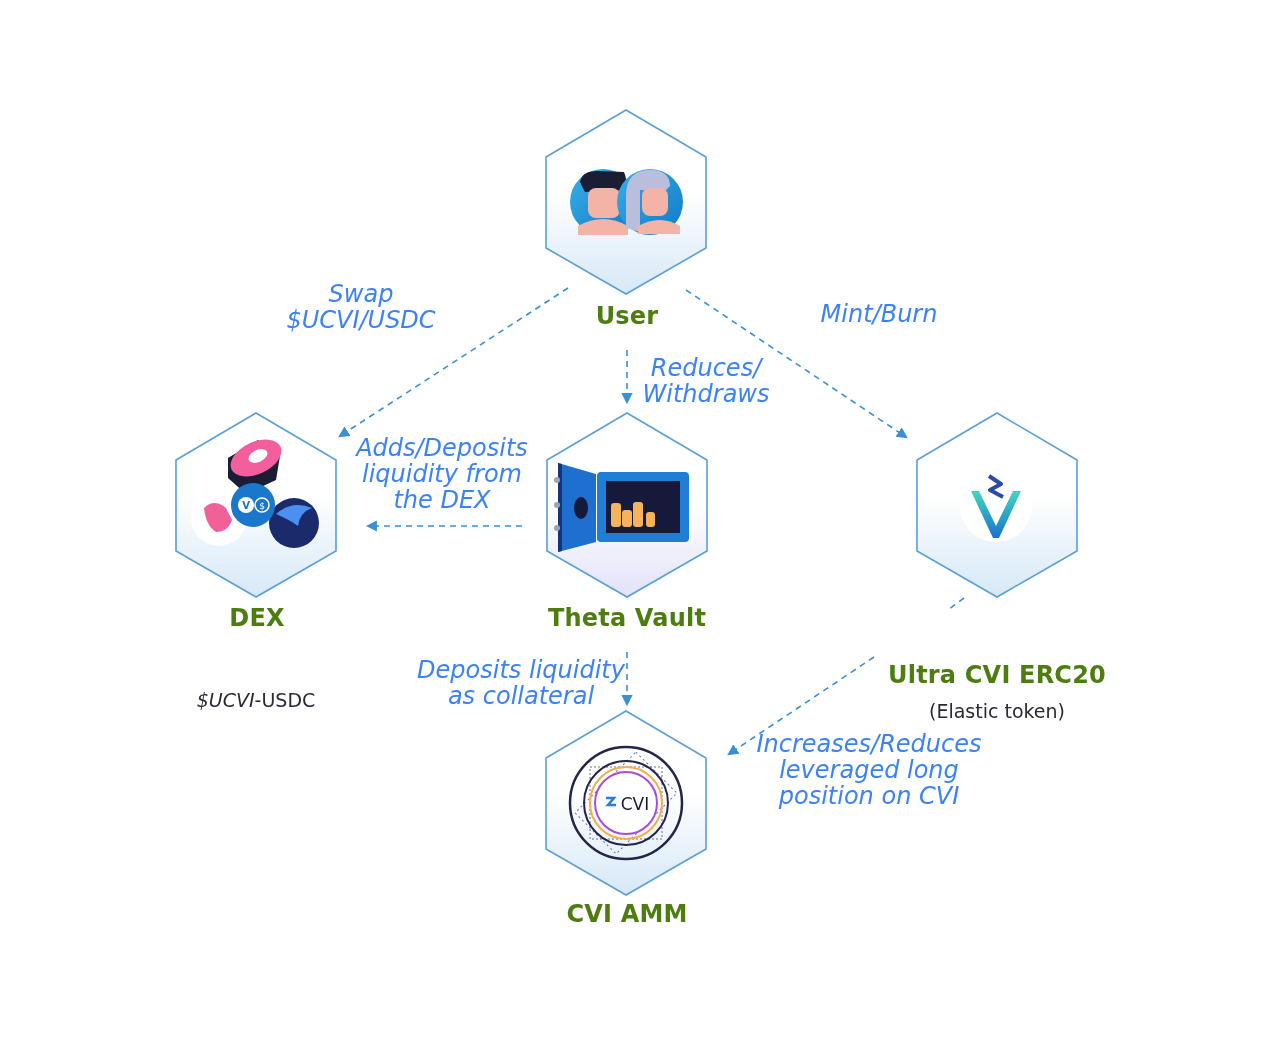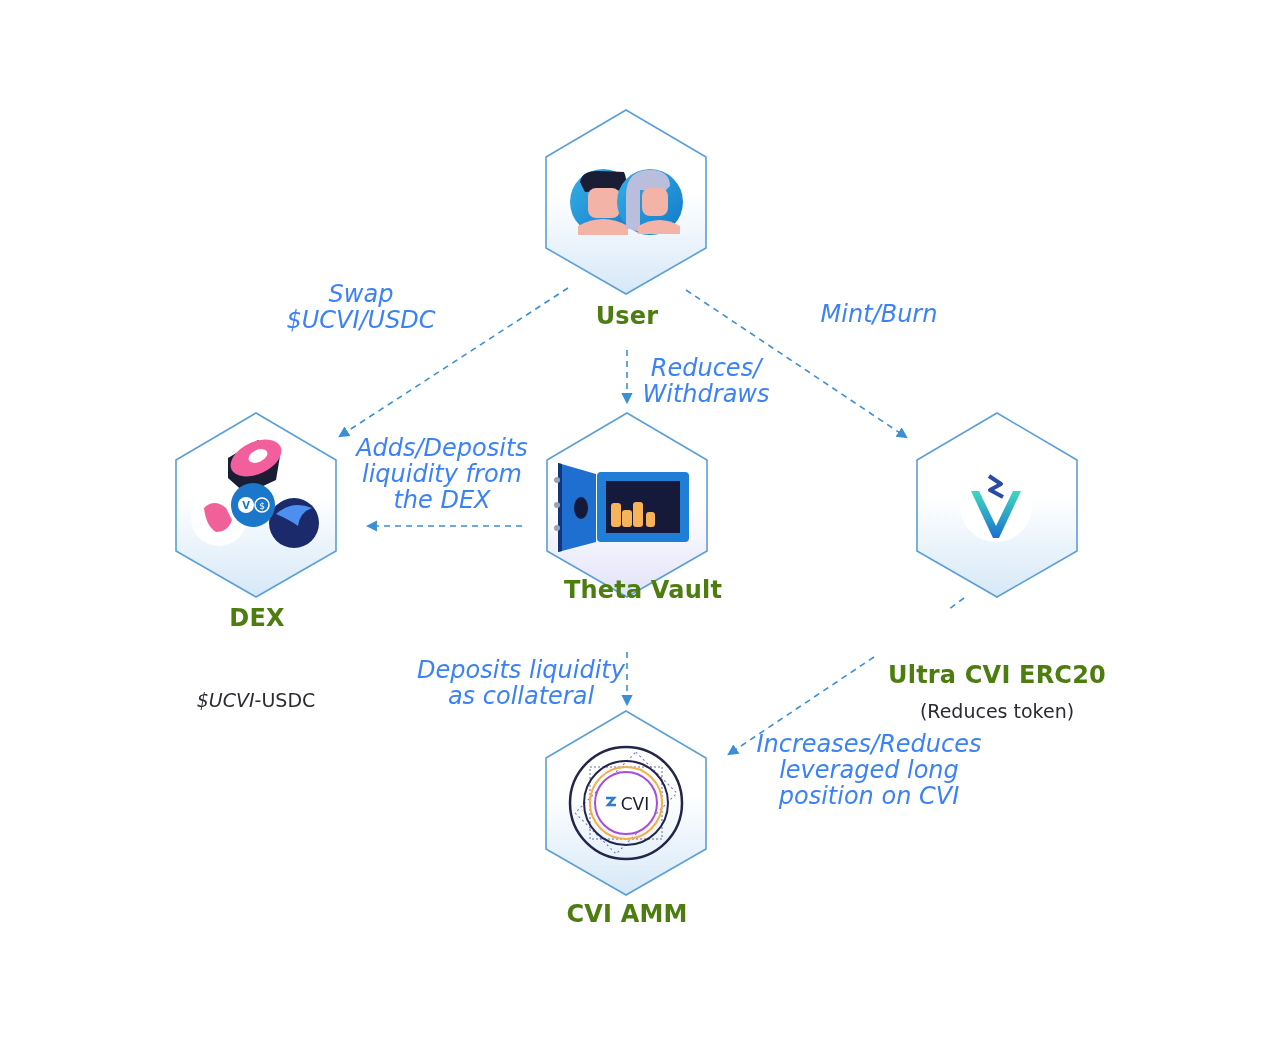--- a/index.html
+++ b/index.html
@@ -127,23 +127,23 @@
       <circle cx="626" cy="803" r="31" fill="#ffffff" stroke="#a54de0" stroke-width="2"></circle>
       <path d="M606,798 L614,798 L608,805 L616,805" stroke="#2b7bd8" stroke-width="2.5" fill="none"></path>
       <text x="635" y="810" font-size="17" text-anchor="middle" fill="#1b1c2e" font-family="DejaVu Sans, sans-serif">CVI</text>
     </g>
   </g>
 </svg>
 
 <div class="title" style="left:627px; top:302px;">User</div>
 <div class="title" style="left:257px; top:604px;">DEX</div>
 <div class="sub" style="left:256px; top:657px;"><span class="it">$UCVI</span><span>-USDC</span></div>
-<div class="title" style="left:627px; top:576px;margin-left:16px;">Theta Vault</div>
+<div class="title" style="left:627px; top:604px;">Theta Vault</div>
 <div class="title" style="left:997px; top:614px;margin-top:47px;">Ultra CVI ERC20</div>
-<div class="sub" style="left:997px; top:668px;">(Reduces token)</div>
+<div class="sub" style="left:997px; top:668px;">(Elastic token)</div>
 <div class="title" style="left:627px; top:900px;">CVI AMM</div>
 
 <div class="edge-label" style="left:361px; top:281px;">
   <div>Swap</div>
   <div>$UCVI/USDC</div>
 </div>
 <div class="edge-label" style="left:879px; top:301px;">
   <div>Mint/Burn</div>
 </div>
 <div class="edge-label" style="left:706px; top:355px;">

